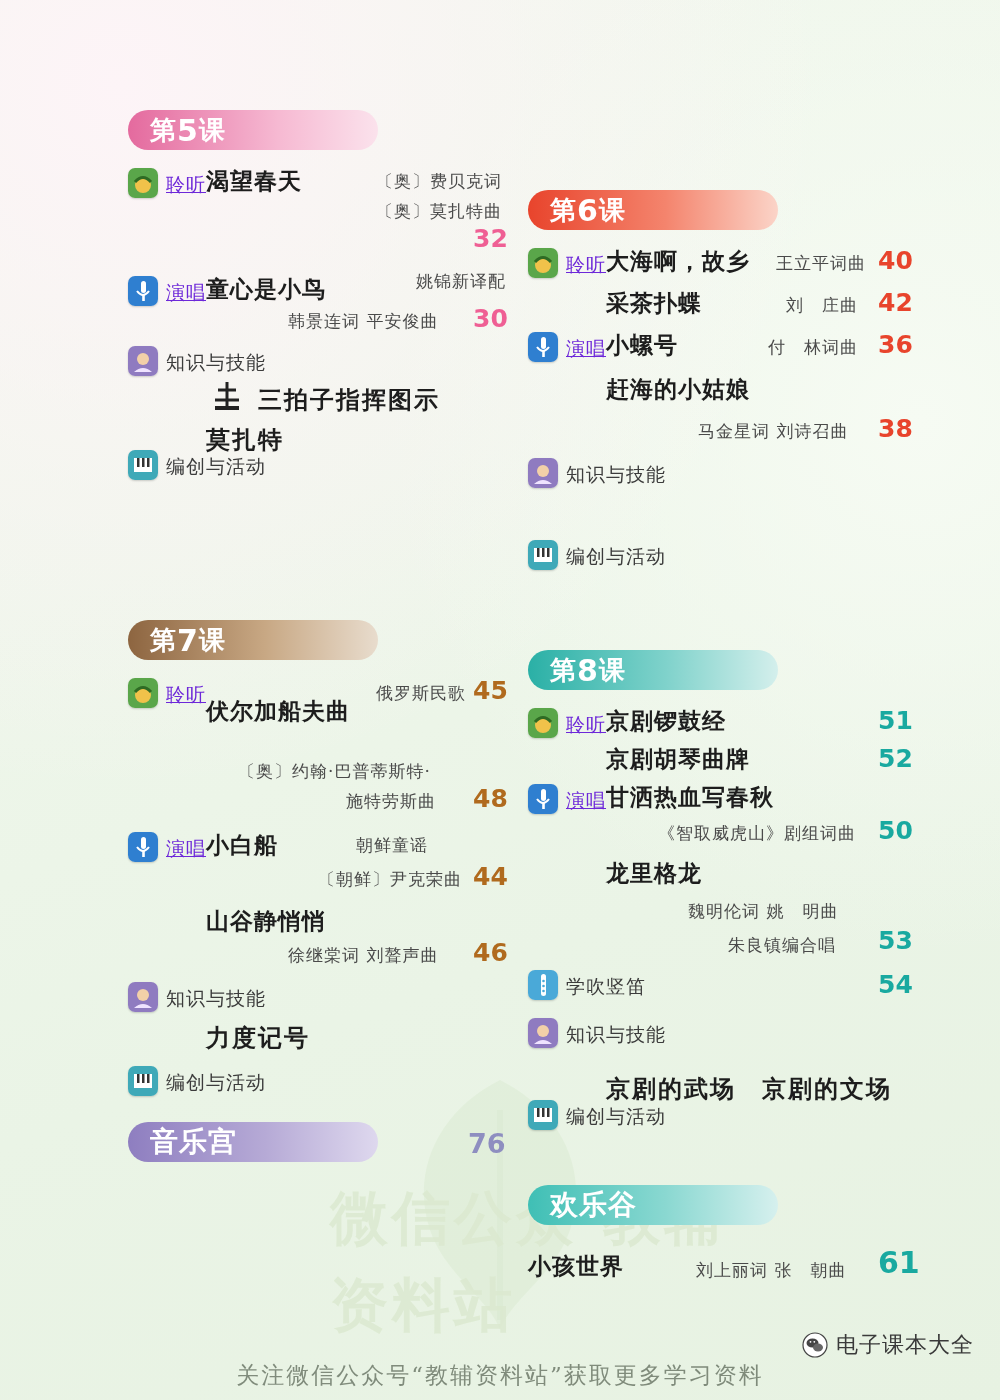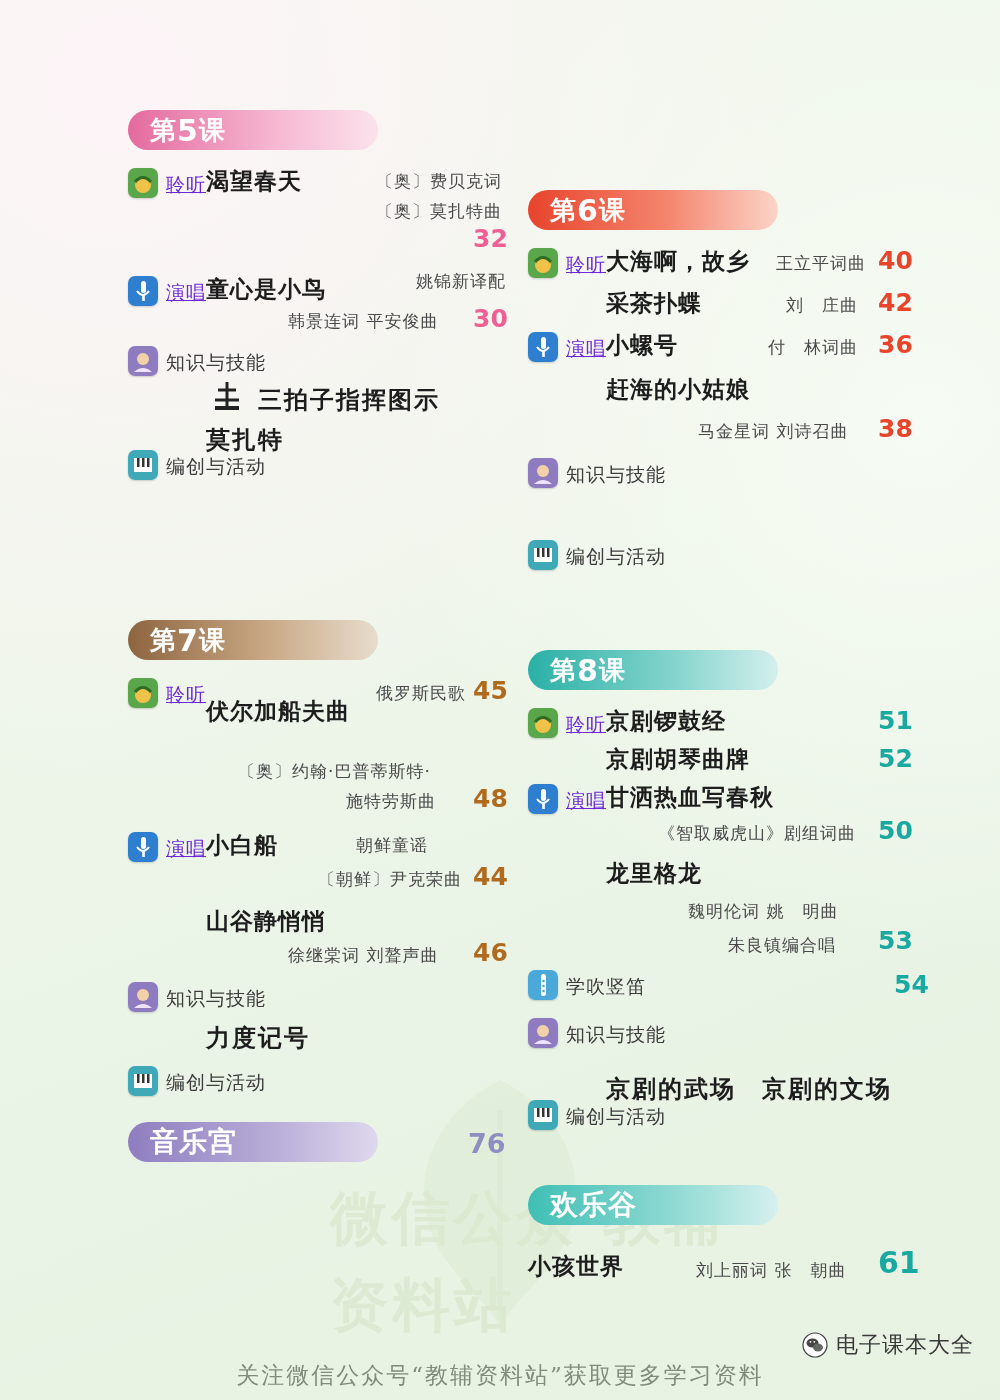--- a/index.html
+++ b/index.html
@@ -377,21 +377,21 @@
         <span class="ico" style="left:0;top:0;">
           <svg width="30" height="30" viewBox="0 0 30 30">
             <rect width="30" height="30" rx="7" fill="#4aa9d8"></rect>
             <rect x="13" y="4" width="5" height="22" rx="2.5" fill="#fff"></rect>
             <circle cx="15.5" cy="11" r="1.3" fill="#4aa9d8"></circle>
             <circle cx="15.5" cy="16" r="1.3" fill="#4aa9d8"></circle>
             <circle cx="15.5" cy="21" r="1.3" fill="#4aa9d8"></circle>
           </svg>
         </span>
         <span class="small-label" style="position:absolute;left:38px;top:4px;">学吹竖笛</span>
-        <span class="pg pg8" style="position:absolute;left:350px;top:0;margin-left:16px;">54</span>
+        <span class="pg pg8" style="position:absolute;left:350px;top:0;">54</span>
       </div>
 
       <div class="row" style="margin-top:0;height:80px;">
         <span class="ico" style="left:0;top:0;">
           <svg width="30" height="30" viewBox="0 0 30 30">
             <rect width="30" height="30" rx="7" fill="#8f7bc0"></rect>
             <circle cx="15" cy="13" r="6" fill="#f2d0a8"></circle>
             <path d="M6 26 q9 -8 18 0" fill="#efe3ff"></path>
           </svg>
         </span>

